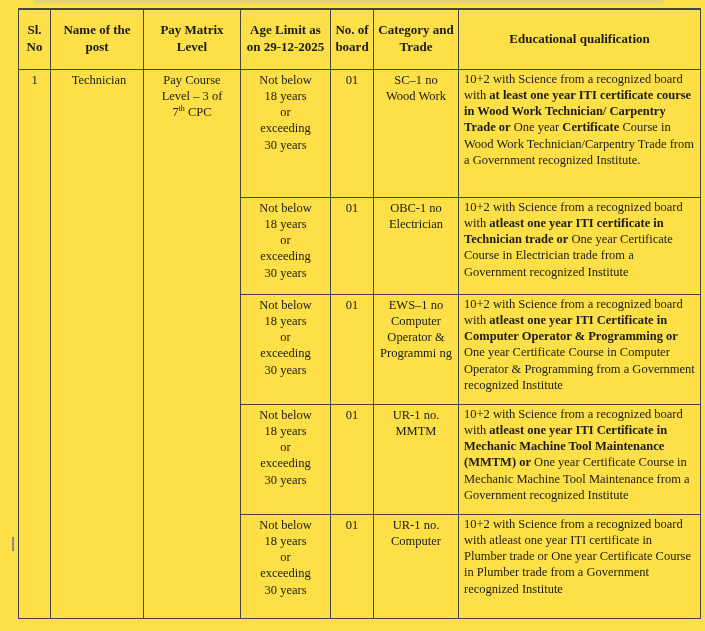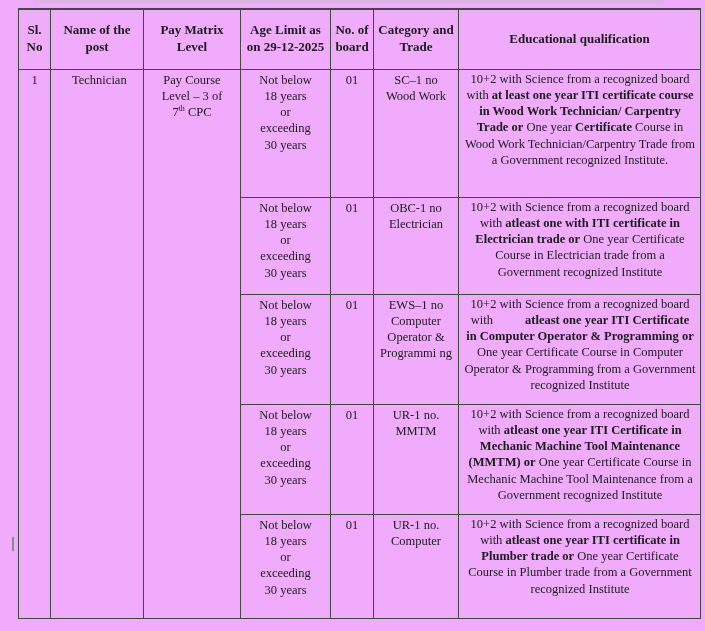--- a/index.html
+++ b/index.html
@@ -1,19 +1,19 @@
 <!DOCTYPE html>
 <html><head>
 <meta charset="utf-8">
 <style>
   html,body { margin:0; padding:0; }
   .page {
     position:relative;
     width:705px; height:631px;
-    background:#f0abfc;
+    background:#fde047;
     font-family:"Liberation Serif", serif;
     color:#1b1b1b;
     overflow:hidden;
   }
   table.doc-table {
     position:absolute; left:18px; top:8px;
     width:682px;
     border-collapse:collapse;
     table-layout:fixed;
     border:1px solid #3d3d3d;
@@ -37,23 +37,23 @@
     line-height:1.3;
     padding:2px 3px;
   }
   thead tr { height:60px; }
   tr.r1 { height:128px; }
   tr.r2 { height:97px; }
   tr.r3 { height:110px; }
   tr.r4 { height:110px; }
   tr.r5 { height:104px; }
   .center { text-align:center; }
-  .post-cell { text-align:left; padding-left:21px; }
+  .post-cell { text-align:center; padding-left:7px; }
   .qual {
-    text-align:center;
+    text-align:left;
     padding:1px 4px 1px 5px;
   }
   .b { font-weight:normal; }
   sup { font-size:8px; line-height:0; }
   
   .smudge-top {
     position:absolute; left:34px; top:0;
     width:630px; height:3px;
     background:#bfbfbf; opacity:.55;
     filter:blur(1px);
@@ -122,37 +122,37 @@
           <div>18 years</div>
           <div class="b">or</div>
           <div>exceeding</div>
           <div>30 years</div>
         </td>
         <td class="center">01</td>
         <td class="center">
           <div>OBC-1 no</div>
           <div class="b">Electrician</div>
         </td>
-        <td class="qual"><span>10+2 with Science from a recognized board with </span><span style="font-weight: bold;">atleast one with ITI certificate in Electrician trade or</span><span> One year Certificate Course in Electrician trade from a Government recognized Institute</span></td>
+        <td class="qual"><span>10+2 with Science from a recognized board with </span><span style="font-weight: bold;">atleast one year ITI certificate in Technician trade or</span><span> One year Certificate Course in Electrician trade from a Government recognized Institute</span></td>
       </tr>
 
       <tr class="r3">
         <td class="center">
           <div>Not below</div>
           <div>18 years</div>
           <div class="b">or</div>
           <div>exceeding</div>
           <div>30 years</div>
         </td>
         <td class="center">01</td>
         <td class="center">
           <div>EWS–1 no</div>
           <div class="b">Computer Operator &amp; Programmi ng</div>
         </td>
-        <td class="qual"><span>10+2 with Science from a recognized board with </span><span style="font-weight: bold; margin-left: 29px;">atleast one year ITI Certificate in Computer Operator &amp; Programming or</span><span> One year Certificate Course in Computer Operator &amp; Programming from a Government recognized Institute</span></td>
+        <td class="qual"><span>10+2 with Science from a recognized board with </span><span style="font-weight: bold;">atleast one year ITI Certificate in Computer Operator &amp; Programming or</span><span> One year Certificate Course in Computer Operator &amp; Programming from a Government recognized Institute</span></td>
       </tr>
 
       <tr class="r4">
         <td class="center">
           <div>Not below</div>
           <div>18 years</div>
           <div class="b">or</div>
           <div>exceeding</div>
           <div>30 years</div>
         </td>
@@ -170,17 +170,17 @@
           <div>18 years</div>
           <div class="b">or</div>
           <div>exceeding</div>
           <div>30 years</div>
         </td>
         <td class="center">01</td>
         <td class="center">
           <div>UR-1 no.</div>
           <div class="b">Computer</div>
         </td>
-        <td class="qual"><span>10+2 with Science from a recognized board with </span><span style="font-weight: bold;">atleast one year ITI certificate in Plumber trade or</span><span> One year Certificate Course in Plumber trade from a Government recognized Institute</span></td>
+        <td class="qual"><span>10+2 with Science from a recognized board with </span><span style="font-weight: normal;">atleast one year ITI certificate in Plumber trade or</span><span> One year Certificate Course in Plumber trade from a Government recognized Institute</span></td>
       </tr>
     </tbody>
   </table>
 </div>
 
 </body></html>

